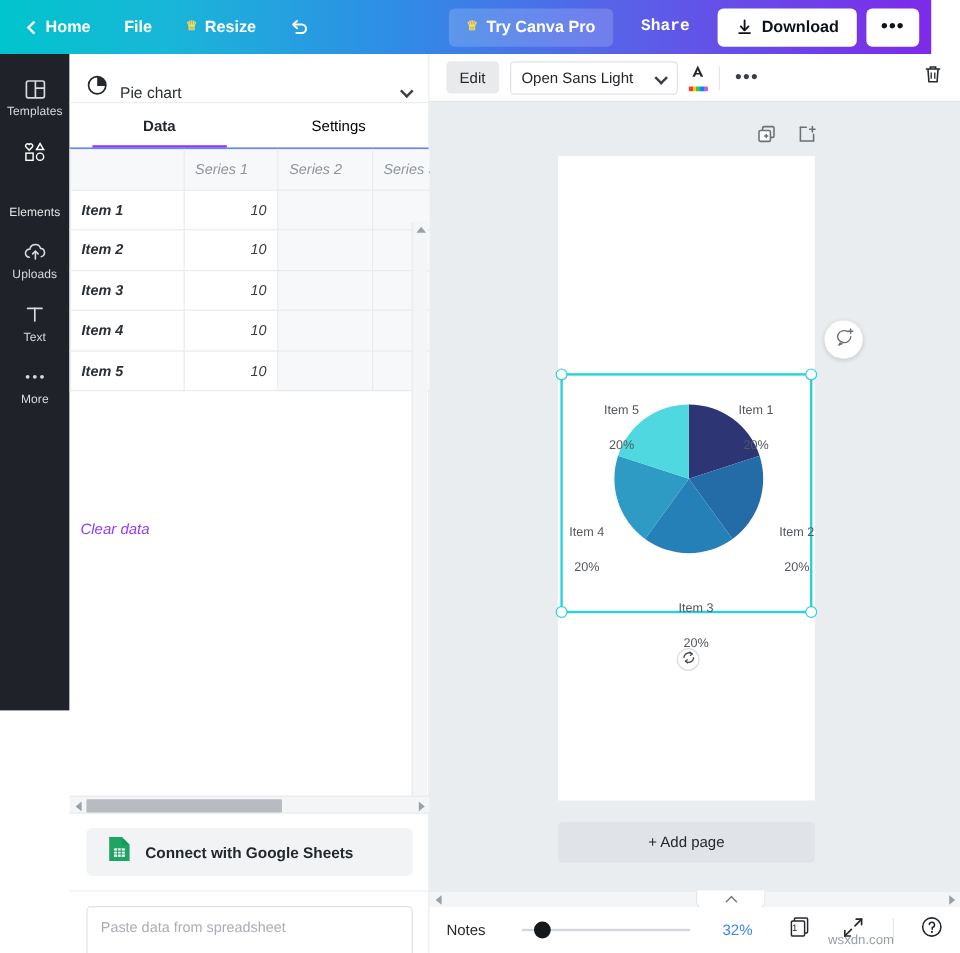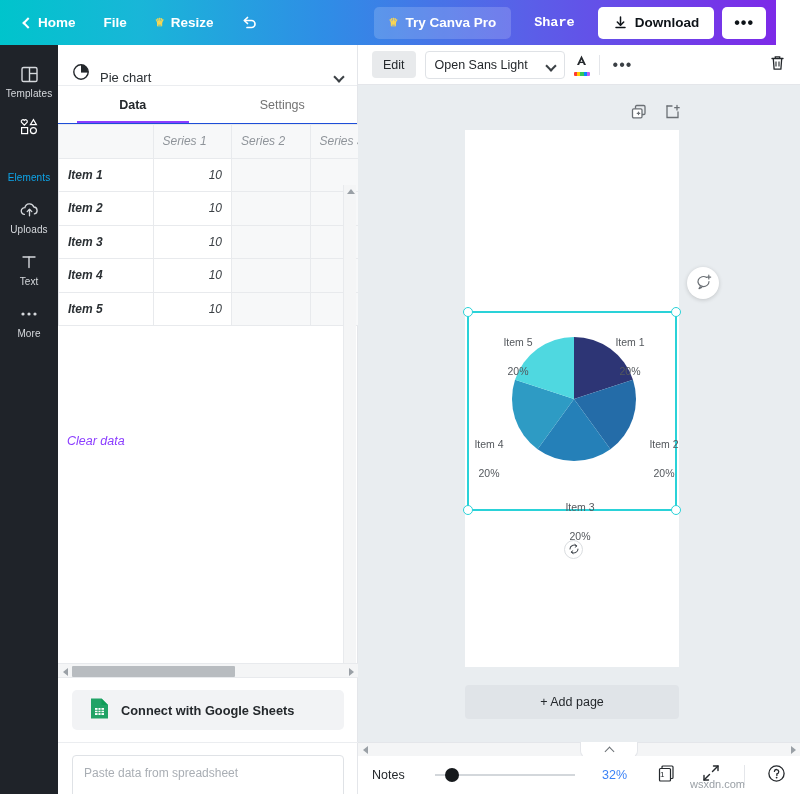--- a/index.html
+++ b/index.html
@@ -36,29 +36,29 @@
     height: 32px; padding: 0 15px; border-radius: 5px;
     font-size: 13.5px; font-weight: bold; cursor: pointer; white-space: nowrap;
   }
   #try-pro { background: rgba(255,255,255,.17); color: #fff; }
   #share-btn { background: transparent; color: #fff; font-family: Liberation Mono, monospace; }
   #download-btn { background: #ffffff; color: #0e1318; text-align: center; }
   #more-btn { background: #ffffff; color: #0e1318; padding: 0 12px; letter-spacing: 1px; font-size: 16px; }
 
   
   #rail {
-    position: absolute; top: 45px; left: 0; width: 58px; height: 749px;
+    position: absolute; top: 45px; left: 0; width: 58px; height: 547px;
     background: #1f2329; display: flex; flex-direction: column; align-items: center;
     padding-top: 10px;
   }
   .rail-item {
     width: 58px; padding: 9px 0 8px; display: flex; flex-direction: column;
     align-items: center; gap: 4px; cursor: pointer; color: #d6d9dd;
   }
-  .rail-item.active { color: #0ea5e9; gap: 36px; }
+  .rail-item.active { color: #e5e5e5; gap: 36px; }
   .rail-label { font-size: 10px; letter-spacing: .1px; }
   .rail-ico { height: 20px; display: flex; align-items: center; justify-content: center; }
 
   
   #panel {
     position: absolute; top: 45px; left: 58px; width: 300px; height: 749px;
     background: #ffffff; border-right: 1px solid #e4e6ea;
     display: flex; flex-direction: column;
   }
   #panel-head {
@@ -67,21 +67,21 @@
   }
   #panel-title { font-size: 13px; color: #2b3034; }
   #panel-chev { margin-left: auto; }
   .chev-down {
     width: 8px; height: 8px; border-right: 2px solid #3b4045; border-bottom: 2px solid #3b4045;
     transform: rotate(45deg); display: inline-block; margin-top: -4px;
   }
   #tabs { display: flex; height: 38px; flex: none; border-bottom: 1px solid #1d4ed8; }
   .tab {
     flex: 1; display: flex; align-items: center; justify-content: center;
-    font-size: 12.5px; color: #737373; cursor: pointer; position: relative;
+    font-size: 12.5px; color: #000000; cursor: pointer; position: relative;
   }
   .tab.active { color: #24282c; font-weight: bold; }
   .tab.active::after {
     content: ""; position: absolute; bottom: 0; left: 19px; right: 19px;
     height: 2px; background: #8b3dff;
   }
 
   #table-wrap { position: relative; flex: none; height: 474px; font-style: italic; }
   table#data-table { border-collapse: collapse; width: 331px; table-layout: fixed; }
   #data-table th, #data-table td {

